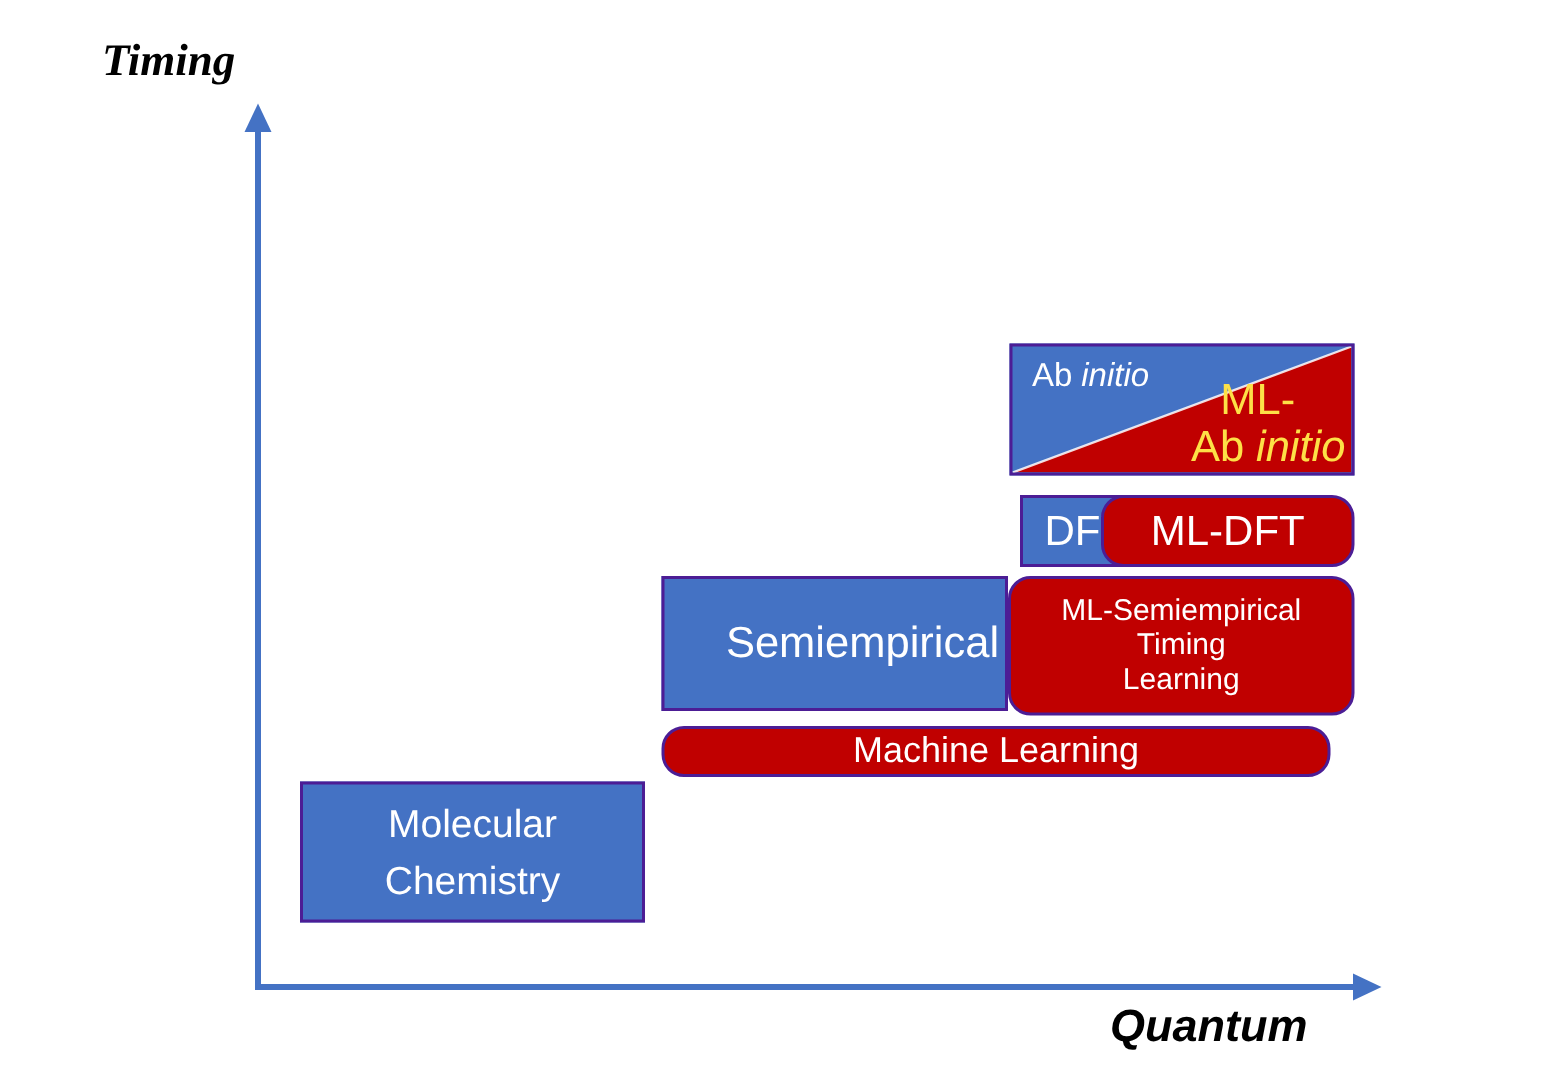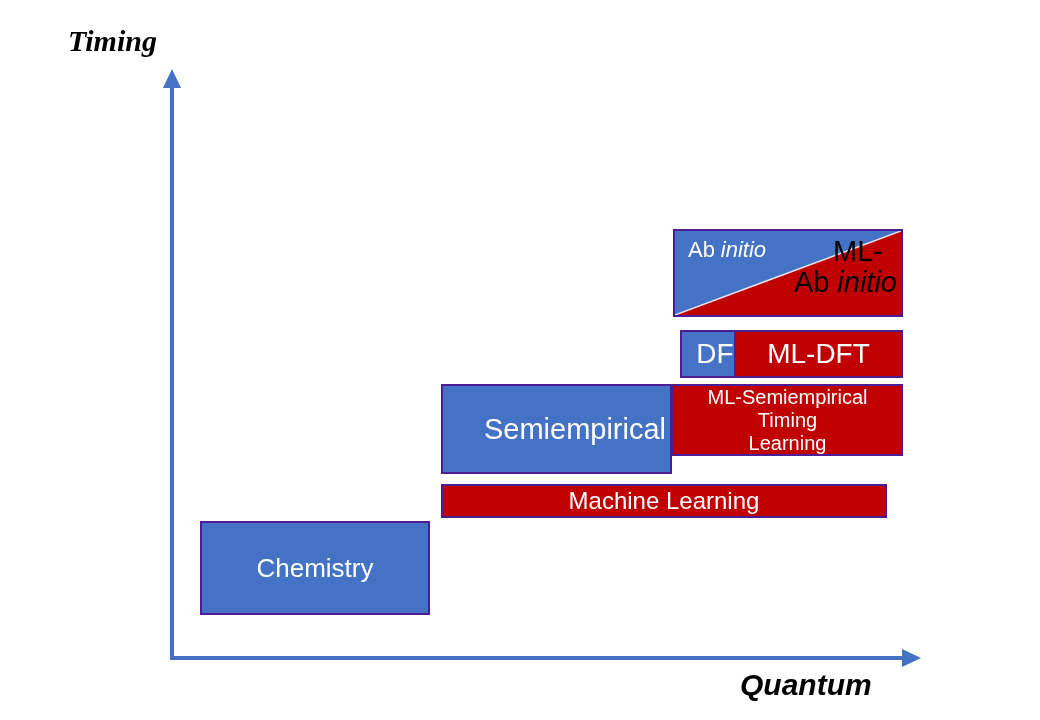--- a/index.html
+++ b/index.html
@@ -28,45 +28,45 @@
     box-sizing: border-box;
     border: 2px solid #4c1d95;
     color: #ffffff;
     display: flex;
     align-items: center;
     justify-content: center;
     text-align: center;
     white-space: nowrap;
   }
   .blue { background: #4472C4; }
-  .red  { background: #C00000; }
+  .red  { background: #C00000; border-radius: 15px; }
 
   .diag-box { left: 673px; top: 229px; width: 230px; height: 88px; display: block; }
   .diag-red-triangle {
     position: absolute; left: 0; top: 0; width: 100%; height: 100%;
     background: #C00000;
     clip-path: polygon(0 100%, 100% 0, 100% 100%);
   }
   .diag-seam { position: absolute; left: 0; top: 0; width: 100%; height: 100%; }
   .abinitio-label {
     position: absolute; left: 13px; top: 6px;
     font-size: 22px; color: #ffffff;
   }
   .ml-abinitio-label {
-    position: absolute; right: 4px; bottom: 17px;
-    font-size: 29px; line-height: 31px; text-align: right; color: #000000;
+    position: absolute; right: 4px; bottom: 1px;
+    font-size: 29px; line-height: 31px; text-align: center; color: #fde047;
   }
   .ml-abinitio-line1 { padding-right: 14px; }
   .sp { margin-left: 0.27em; }
   .it { font-style: italic; }
 
   .dft-box    { left: 644px; top: 330px; width: 87px;  height: 48px; font-size: 28px; margin-left: 36px; }
   .ml-dft-box { left: 734px; top: 330px; width: 169px; height: 48px; font-size: 28px; }
   .semi-box   { left: 441px; top: 384px; width: 231px; height: 90px; font-size: 29px; padding-left: 37px; }
-  .ml-semi-box{ left: 672px; top: 384px; width: 231px; height: 72px;
+  .ml-semi-box{ left: 672px; top: 384px; width: 231px; height: 93px;
                 font-size: 20px; line-height: 23px; flex-direction: column; }
   .ml-bar     { left: 441px; top: 484px; width: 446px; height: 34px; font-size: 24px; }
   .mm-box     { left: 200px; top: 521px; width: 230px; height: 94px;
                 font-size: 26px; line-height: 38px; flex-direction: column; }
 </style>
 </head>
 <body>
 
 <div class="canvas">
 
@@ -102,16 +102,17 @@
   <div class="box blue semi-box">Semiempirical</div>
   <div class="box red ml-semi-box">
     <div>ML-Semiempirical</div>
     <div>Timing</div>
     <div>Learning</div>
   </div>
 
   <div class="box red ml-bar">Machine Learning</div>
 
   <div class="box blue mm-box">
+    <div>Molecular</div>
     <div>Chemistry</div>
   </div>
 
 </div>
 
 </body></html>

